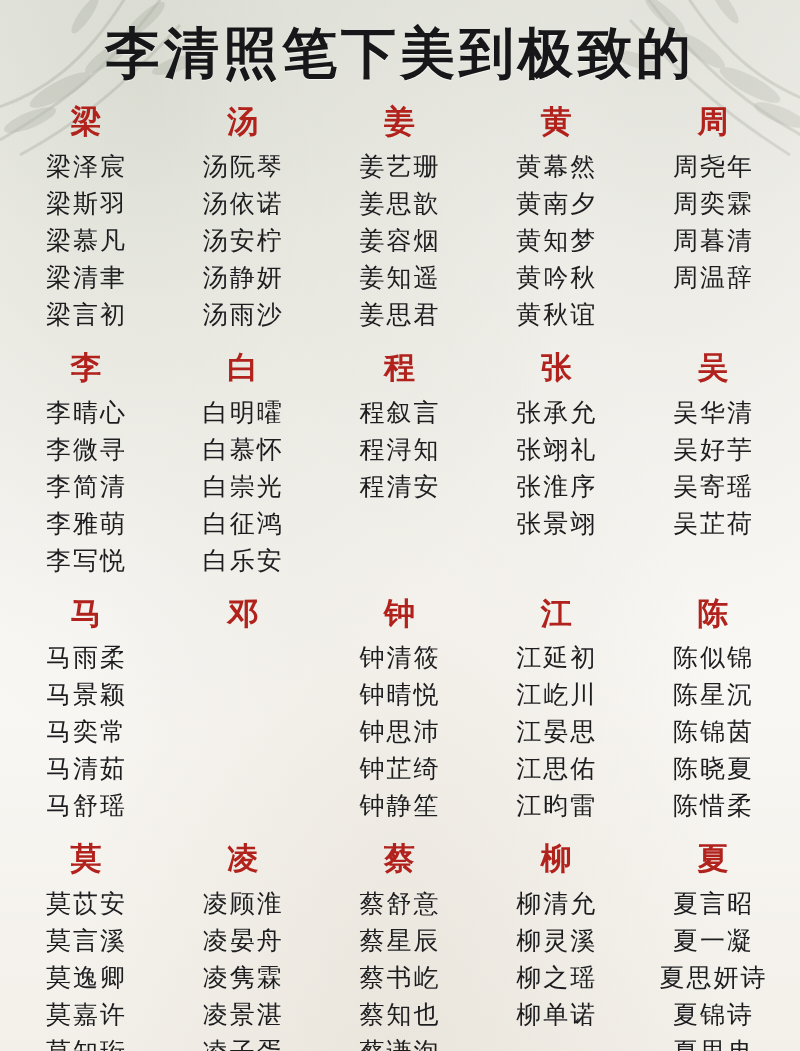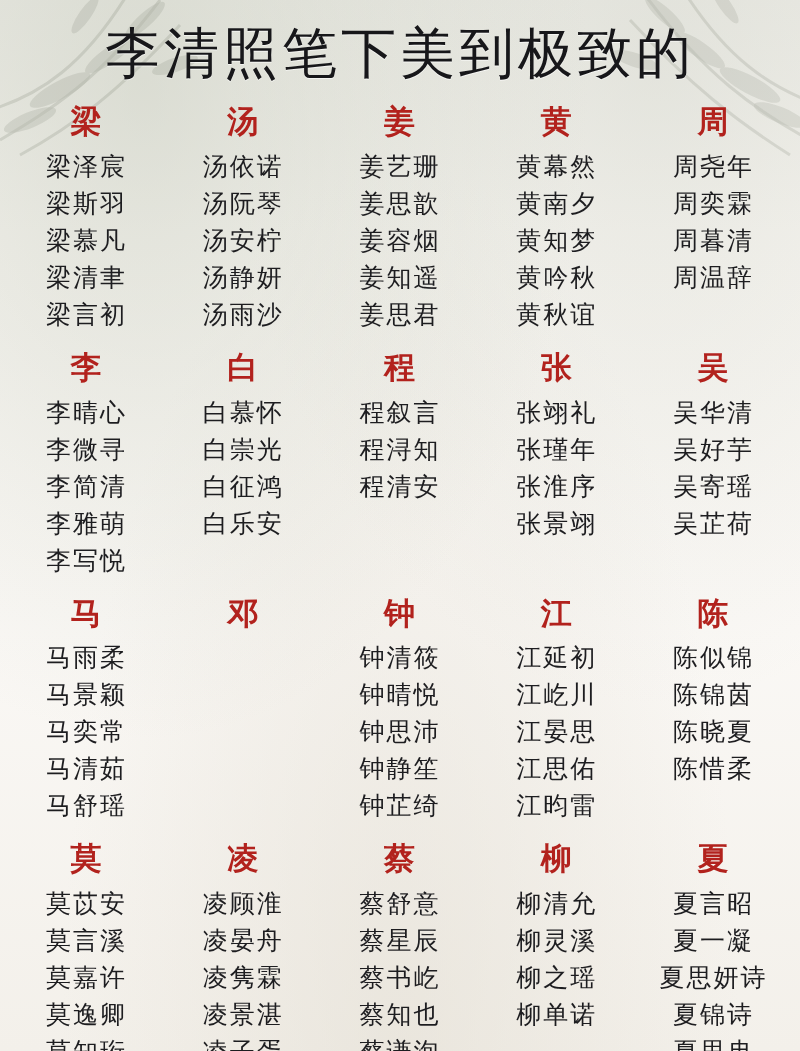--- a/index.html
+++ b/index.html
@@ -40,21 +40,21 @@
   }
   .title {
     position: relative;
     z-index: 3;
     text-align: center;
     font-family: "Liberation Serif", serif;
     font-size: 55px;
     line-height: 1;
     letter-spacing: 4px;
     color: #17171a;
-    font-weight: 400;
+    font-weight: 700;
     padding-top: 26px;
     padding-bottom: 6px;
     text-shadow: 0 1px 0 rgba(255,255,255,0.6);
   }
   .grid {
     position: relative;
     z-index: 2;
     margin: 16px 8px 0 8px;
     display: grid;
     grid-template-columns: repeat(5, 1fr);
@@ -134,22 +134,22 @@
         <div class="name">梁泽宸</div>
         <div class="name">梁斯羽</div>
         <div class="name">梁慕凡</div>
         <div class="name">梁清聿</div>
         <div class="name">梁言初</div>
       </div>
     </div>
     <div class="cell">
       <div class="surname">汤</div>
       <div class="names">
+        <div class="name">汤阮琴</div>
         <div class="name">汤依诺</div>
-        <div class="name">汤阮琴</div>
         <div class="name">汤安柠</div>
         <div class="name">汤静妍</div>
         <div class="name">汤雨沙</div>
       </div>
     </div>
     <div class="cell">
       <div class="surname">姜</div>
       <div class="names">
         <div class="name">姜艺珊</div>
         <div class="name">姜思歆</div>
@@ -184,39 +184,40 @@
         <div class="name">李晴心</div>
         <div class="name">李微寻</div>
         <div class="name">李简清</div>
         <div class="name">李雅萌</div>
         <div class="name">李写悦</div>
       </div>
     </div>
     <div class="cell">
       <div class="surname">白</div>
       <div class="names">
+        <div class="name">白明曤</div>
         <div class="name">白慕怀</div>
         <div class="name">白崇光</div>
         <div class="name">白征鸿</div>
         <div class="name">白乐安</div>
       </div>
     </div>
     <div class="cell">
       <div class="surname">程</div>
       <div class="names">
         <div class="name">程叙言</div>
         <div class="name">程浔知</div>
         <div class="name">程清安</div>
       </div>
     </div>
     <div class="cell">
       <div class="surname">张</div>
       <div class="names">
+        <div class="name">张承允</div>
         <div class="name">张翊礼</div>
-        <div class="name">张瑾年</div>
         <div class="name">张淮序</div>
         <div class="name">张景翊</div>
       </div>
     </div>
     <div class="cell">
       <div class="surname">吴</div>
       <div class="names">
         <div class="name">吴华清</div>
         <div class="name">吴好芋</div>
         <div class="name">吴寄瑶</div>
@@ -236,51 +237,52 @@
     </div>
     <div class="cell">
       <div class="surname">邓</div>
     </div>
     <div class="cell">
       <div class="surname">钟</div>
       <div class="names">
         <div class="name">钟清筱</div>
         <div class="name">钟晴悦</div>
         <div class="name">钟思沛</div>
+        <div class="name">钟芷绮</div>
         <div class="name">钟静笙</div>
-        <div class="name">钟芷绮</div>
       </div>
     </div>
     <div class="cell">
       <div class="surname">江</div>
       <div class="names">
         <div class="name">江延初</div>
         <div class="name">江屹川</div>
         <div class="name">江晏思</div>
         <div class="name">江思佑</div>
         <div class="name">江昀雷</div>
       </div>
     </div>
     <div class="cell">
       <div class="surname">陈</div>
       <div class="names">
         <div class="name">陈似锦</div>
+        <div class="name">陈星沉</div>
         <div class="name">陈锦茵</div>
         <div class="name">陈晓夏</div>
         <div class="name">陈惜柔</div>
       </div>
     </div>
 
     <div class="cell">
       <div class="surname">莫</div>
       <div class="names">
         <div class="name">莫苡安</div>
         <div class="name">莫言溪</div>
+        <div class="name">莫逸卿</div>
         <div class="name">莫嘉许</div>
-        <div class="name">莫逸卿</div>
         <div class="name">莫知珩</div>
       </div>
     </div>
     <div class="cell">
       <div class="surname">凌</div>
       <div class="names">
         <div class="name">凌顾淮</div>
         <div class="name">凌晏舟</div>
         <div class="name">凌隽霖</div>
         <div class="name">凌景湛</div>

